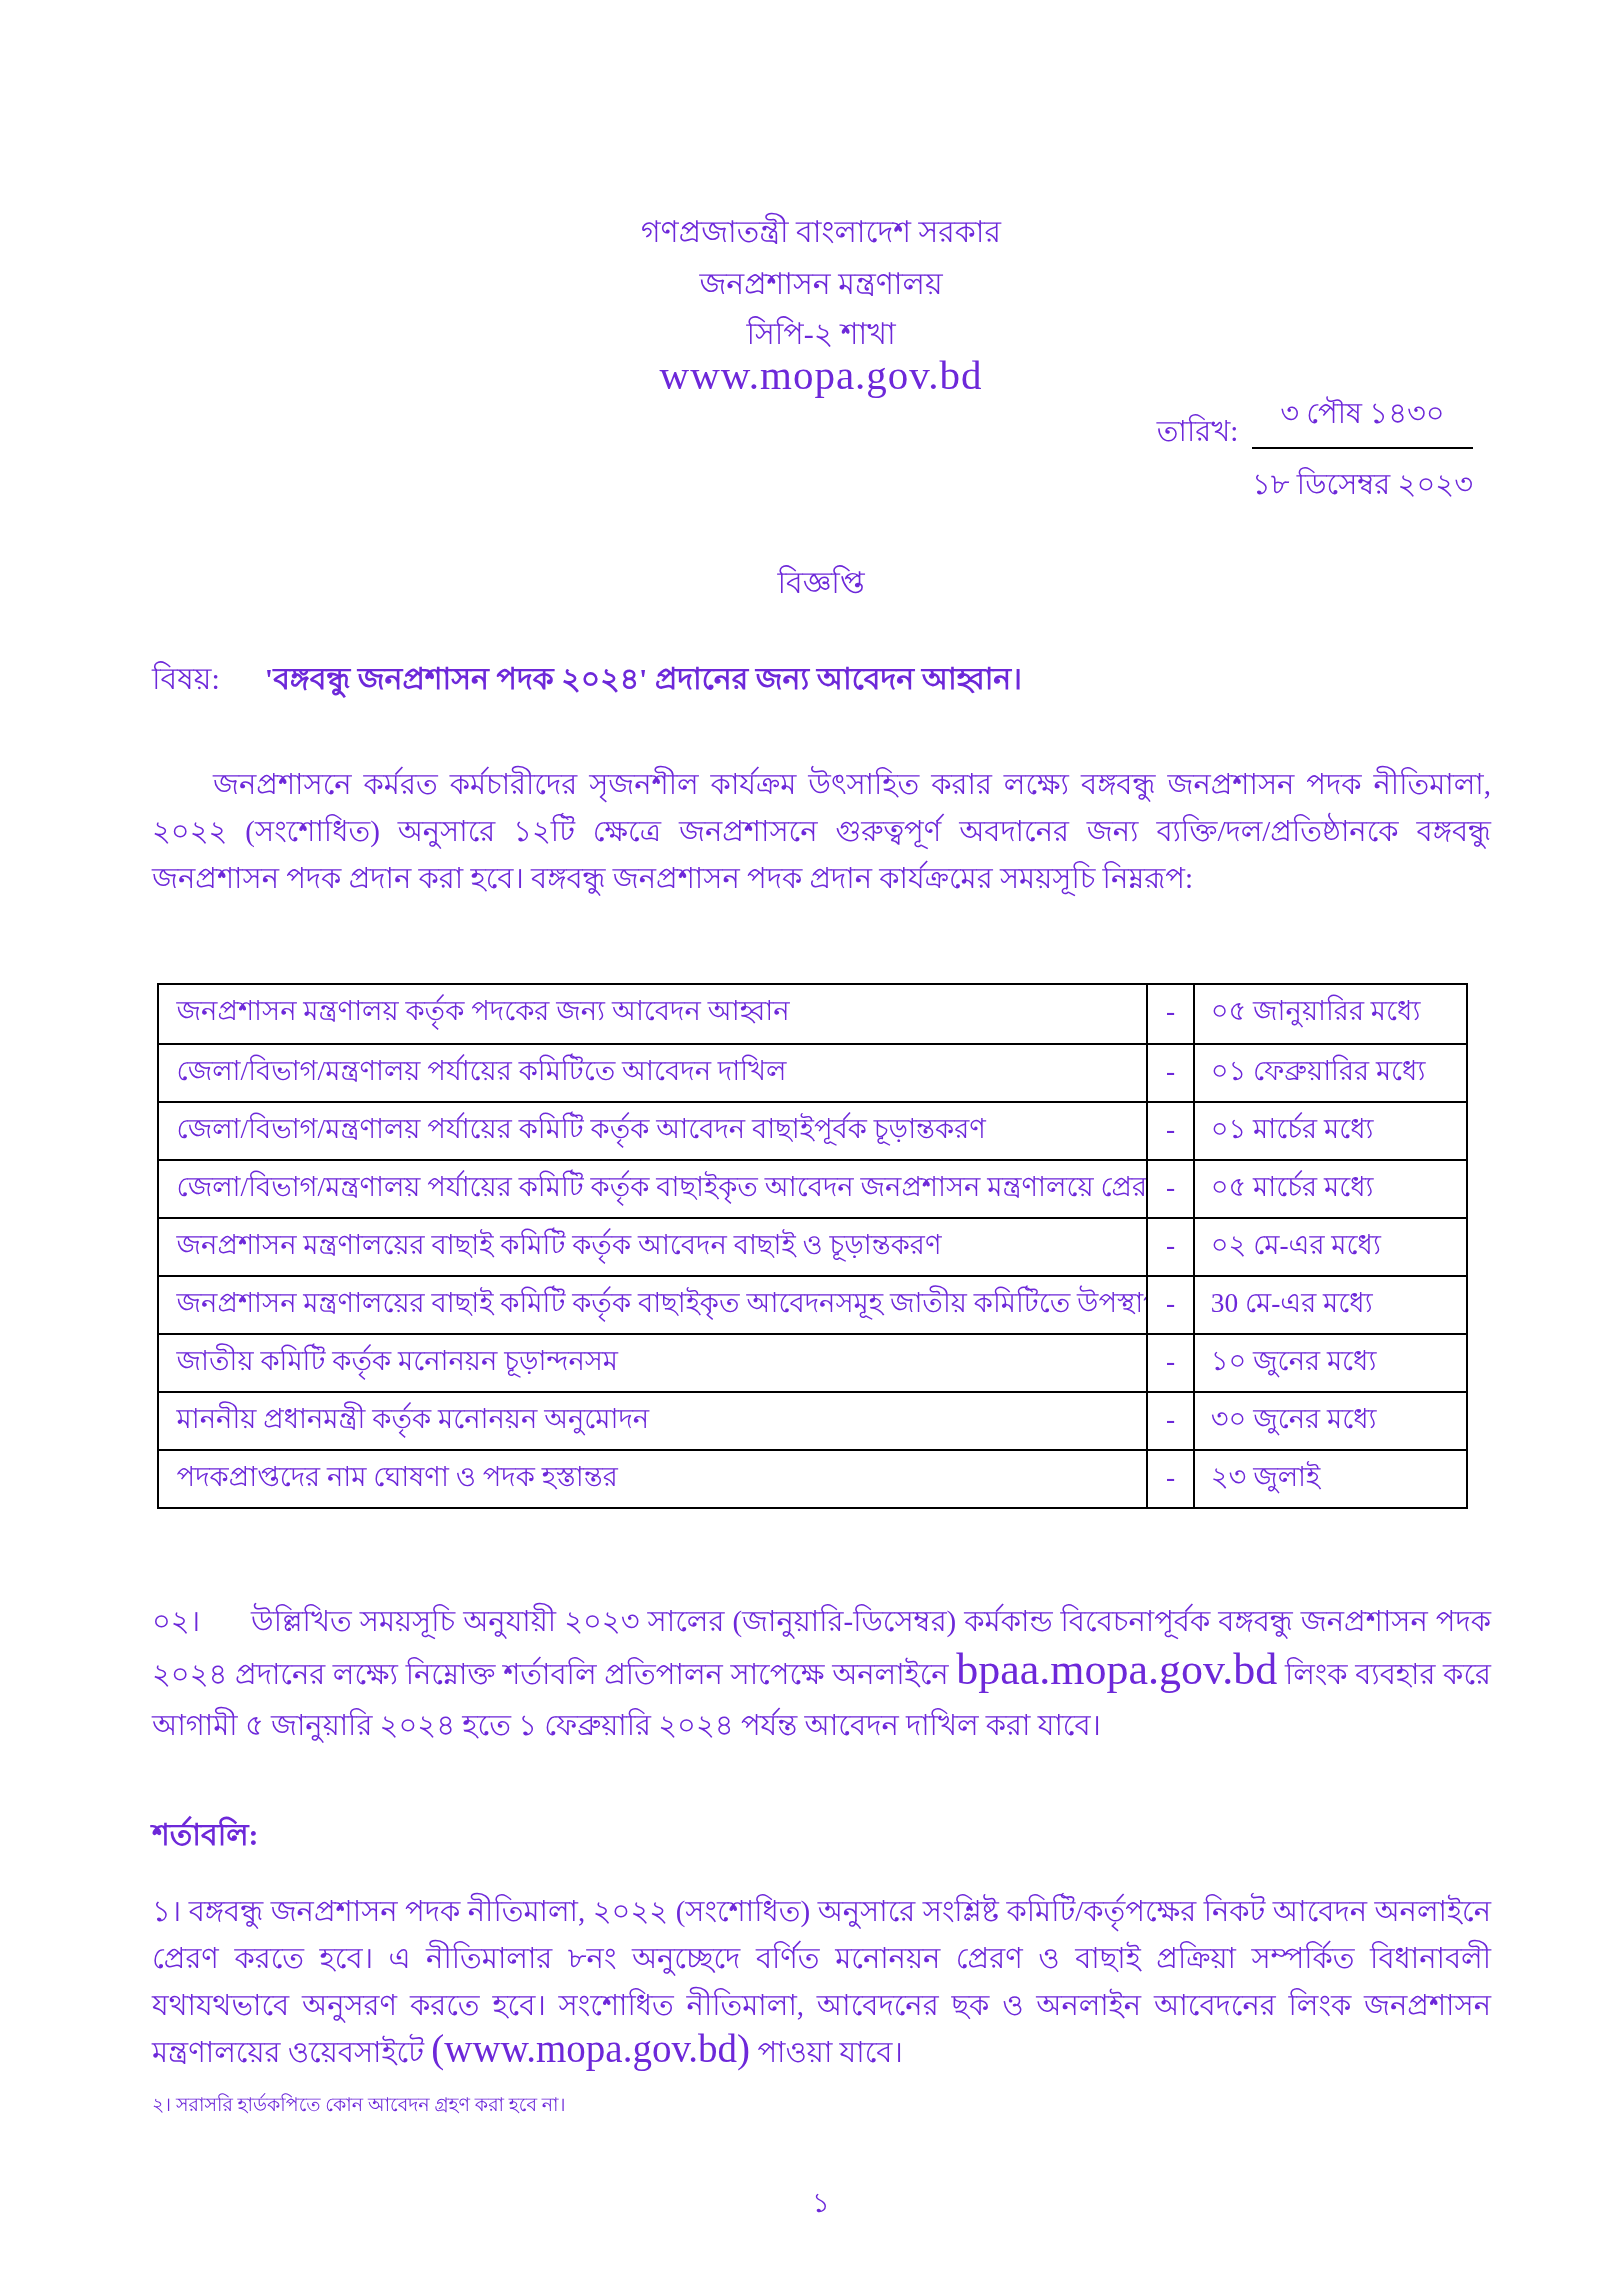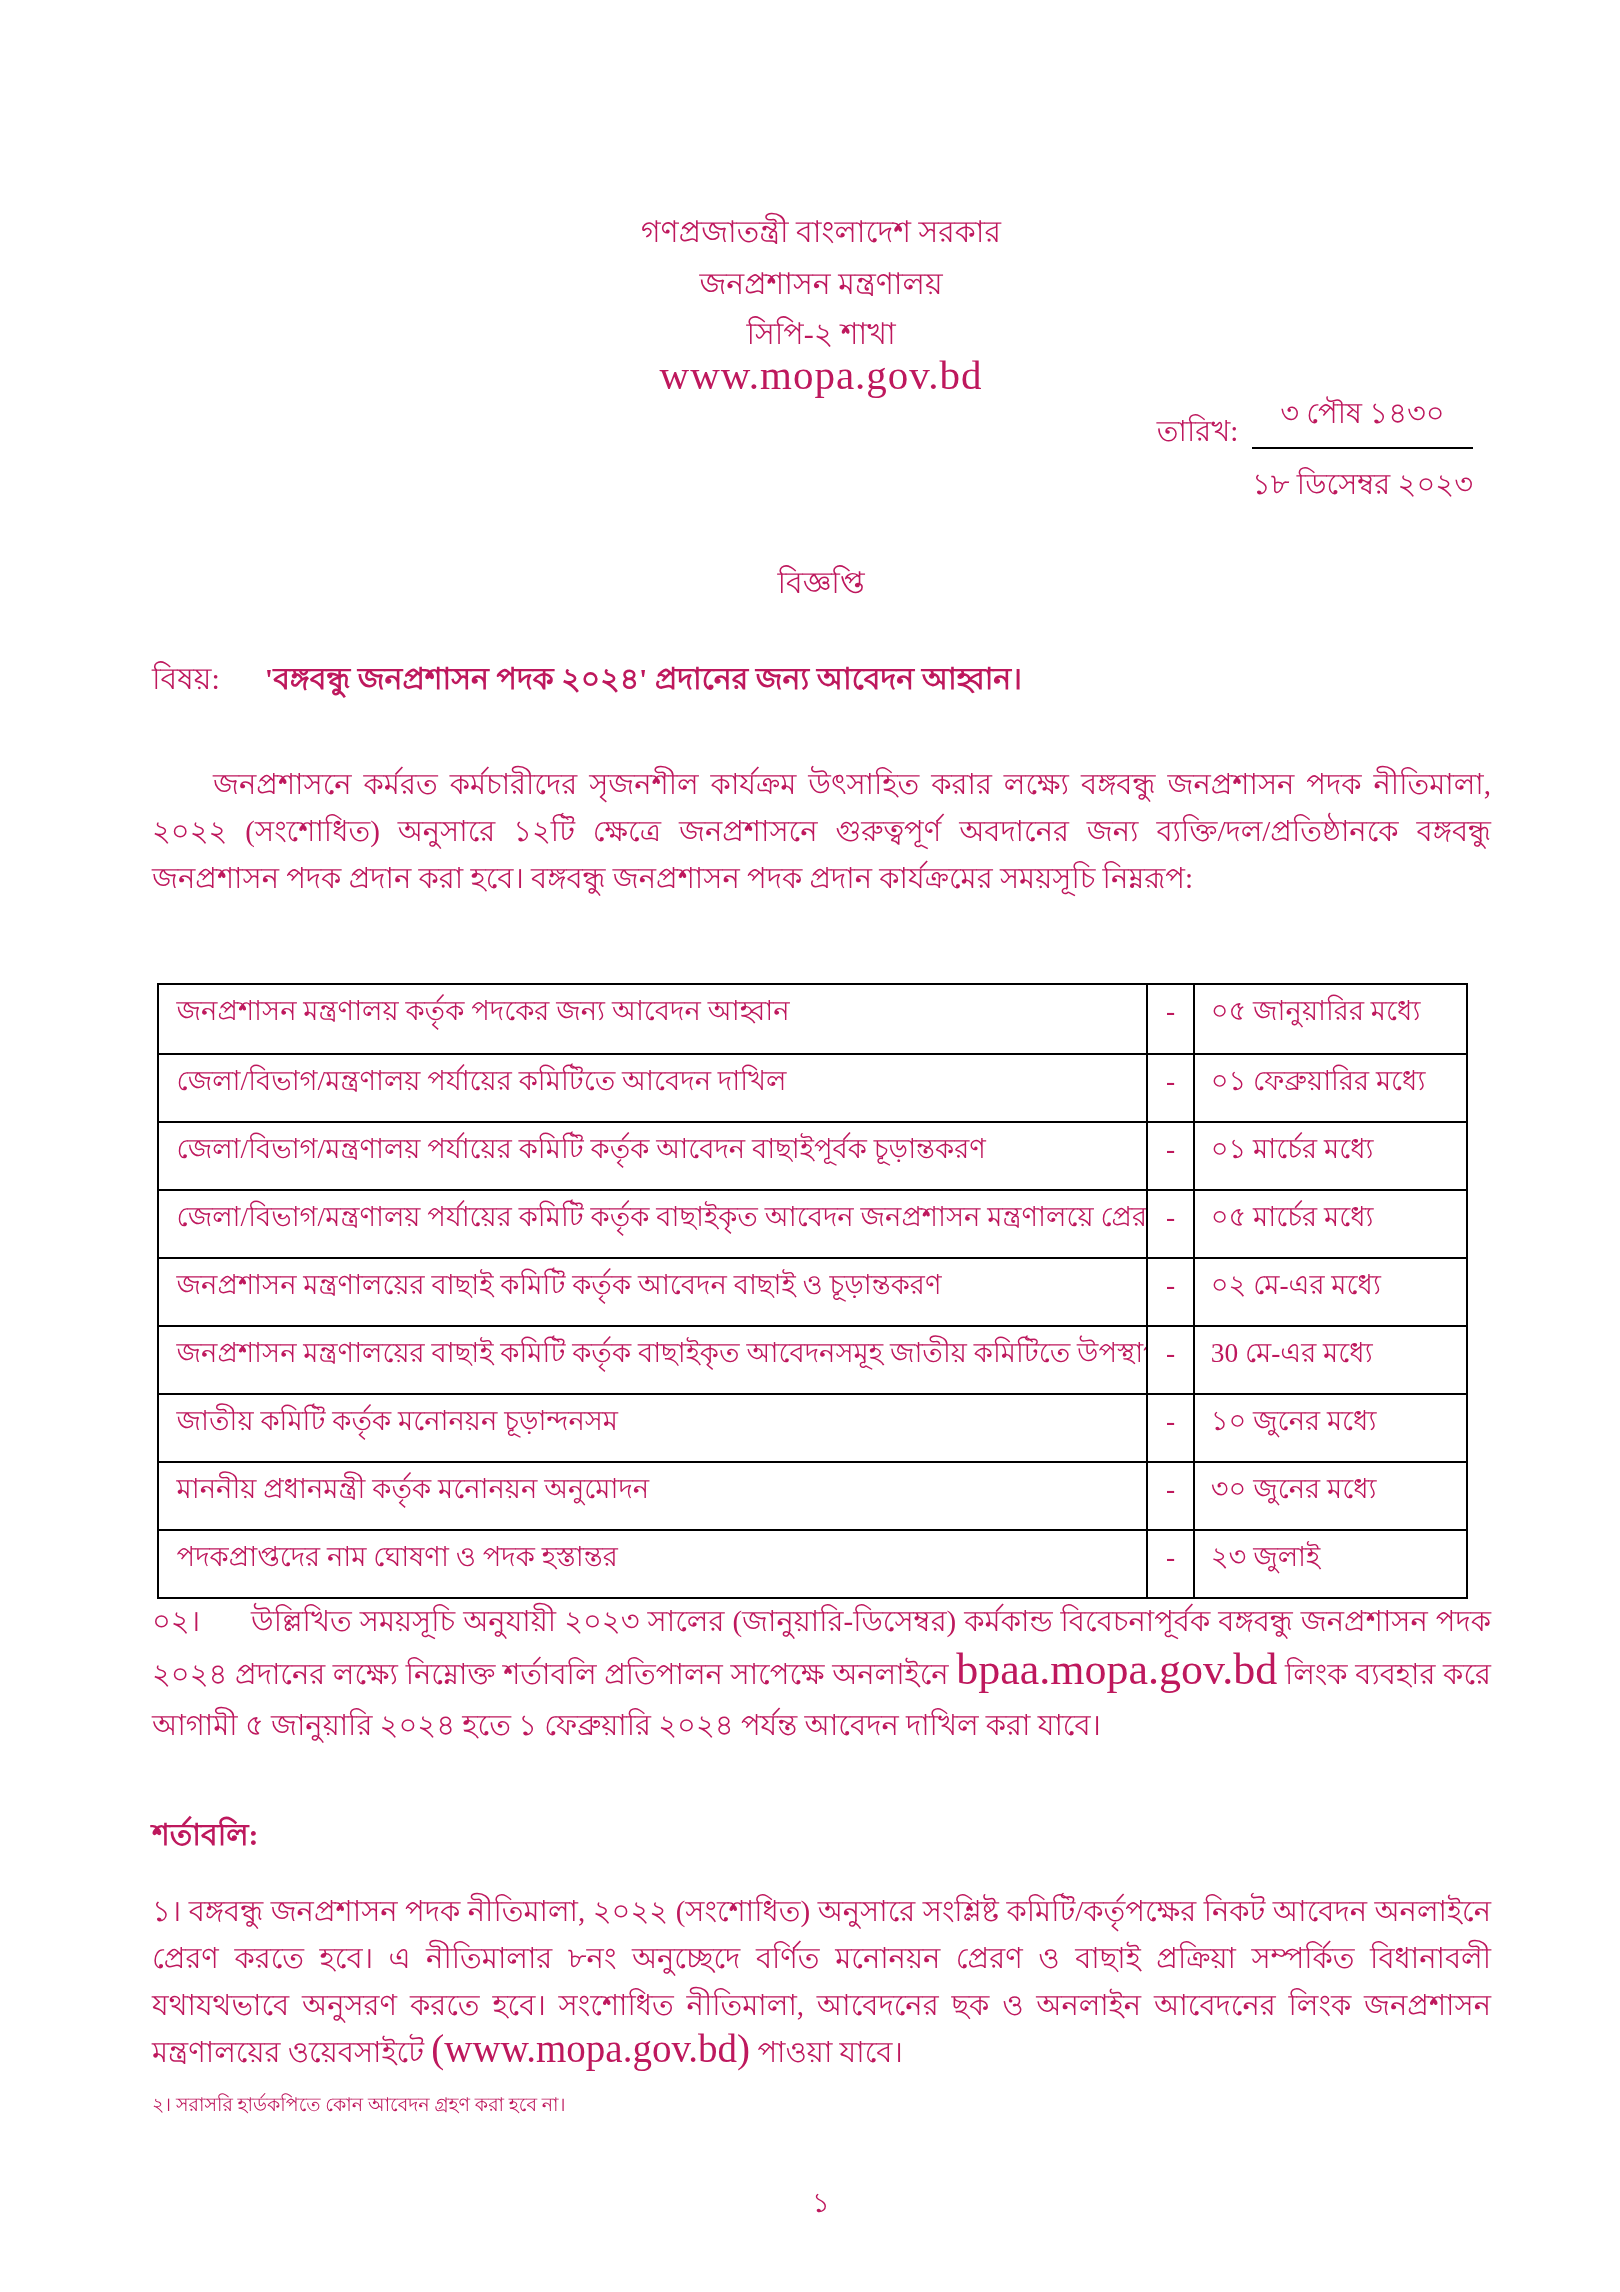--- a/index.html
+++ b/index.html
@@ -1,21 +1,21 @@
 <!DOCTYPE html>
 <html><head>
 <meta charset="utf-8">
 <style>
   html,body{margin:0;padding:0;background:#e8e8e8;}
   .page{
     position:relative;
     width:1620px;height:2293px;
     background:#ffffff;
     font-family:"Liberation Serif","DejaVu Serif",serif;
-    color:#be185d;
+    color:#6d28d9;
     overflow:hidden;
   }
   .abs{position:absolute;}
   .centered{left:152px;width:1338px;text-align:center;}
   .bn{font-size:29px;}
   .header-line{font-size:30px;}
   .website-hdr{
     font-family:"Liberation Serif",serif;
     font-size:41px;
     letter-spacing:1px;
@@ -45,21 +45,21 @@
   .sched-table{
     left:157px;top:983px;width:1311px;
     border:2.9px solid #000;
     box-sizing:border-box;
     display:grid;
     grid-template-columns:987px 47px auto;
   }
   .trow{display:contents;}
   .tcell{
     box-sizing:border-box;
-    height:68px;
+    height:58px;
     font-size:27.4px;
     line-height:1.25;
     padding:8.8px 9.8px 0 17.6px;
     border-top:2.9px solid #000;
     overflow:hidden;
     white-space:nowrap;
   }
   .trow:first-child .tcell{border-top:none;}
   .tcell.dash{border-left:2.9px solid #000;text-align:center;padding:8.8px 0 0 0;}
   .tcell.deadline{border-left:2.9px solid #000;padding-left:15.7px;}

